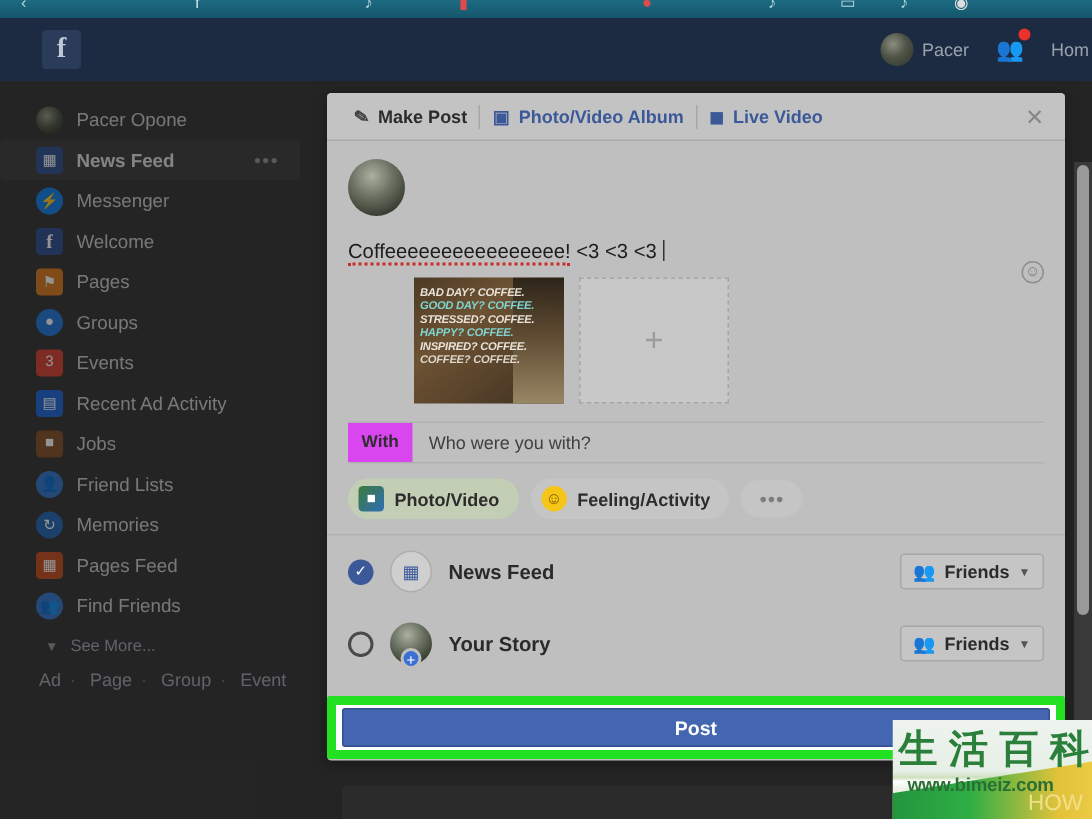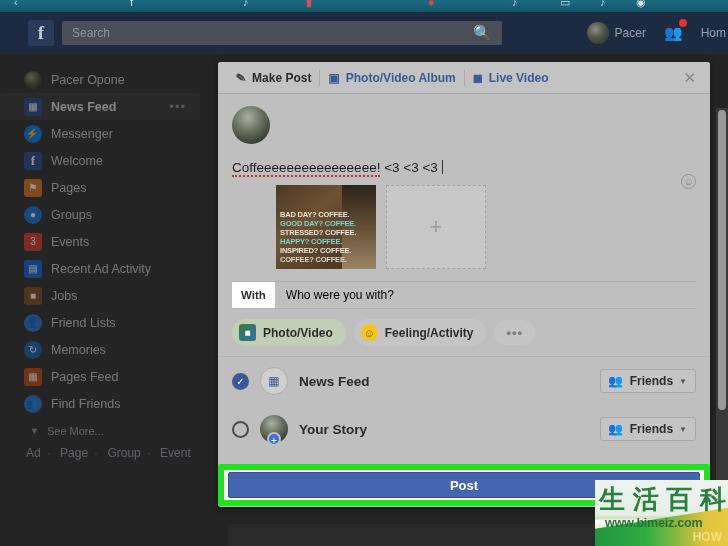--- a/index.html
+++ b/index.html
@@ -142,22 +142,23 @@
   }
 
   
   .attach-row { display: flex; gap: 10px; padding: 10px 14px 0 58px; }
   .thumb {
     width: 100px; height: 84px; flex: none; position: relative; overflow: hidden;
     background: linear-gradient(140deg, #4c3a25 0%, #6d5233 35%, #3d2f20 100%);
   }
   .thumb-lines {
     position: absolute; inset: 0; padding: 5px 4px;
-    display: flex; flex-direction: column; justify-content: flex-end;
+    display: flex; flex-direction: column; justify-content: flex-start;
     font-family: "Liberation Sans", sans-serif;
+    font-style: italic;
   }
   .tl { font-size: 7.5px; font-weight: bold; letter-spacing: -0.2px; white-space: nowrap; }
   .tl.c1 { color: #e8e2d8; }
   .tl.c2 { color: #7fd4cf; }
   .tl.c3 { color: #e8e2d8; }
   .tl.c4 { color: #7fd4cf; }
   .tl.c5 { color: #e8e2d8; }
   .tl.c6 { color: #dcd6cb; }
   .thumb-photo {
     position: absolute; right: 0; top: 0; width: 34px; height: 100%;
@@ -171,24 +172,24 @@
     color: #9c9c9c; font-size: 22px; font-weight: 300;
   }
 
   
   .with-row {
     margin: 12px 14px 0 14px; height: 28px;
     border-top: 1px solid #b2b2b2; border-bottom: 1px solid #b2b2b2;
     display: flex; align-items: center;
   }
   .with-tag {
-    background: #ffffff; color: #2e2e2e; font-size: 11.5px; font-weight: bold;
+    background: #d946ef; color: #2e2e2e; font-size: 11.5px; font-weight: bold;
     padding: 5px 9px; height: 100%; display: flex; align-items: center;
   }
-  .with-input { color: #000000; font-size: 12px; margin-left: 11px; }
+  .with-input { color: #404040; font-size: 12px; margin-left: 11px; }
 
   
   .chip-row { display: flex; align-items: center; gap: 8px; padding: 10px 14px 0 14px; }
   .chip {
     display: flex; align-items: center; gap: 7px;
     border-radius: 14px; padding: 5px 13px 5px 7px;
     background: #c5c5c5; font-size: 12px; color: #2c2c2c; font-weight: bold;
   }
   .chip.green { background: #c2cfb5; }
   .chip.dots { padding: 5px 12px; color: #7d7d7d; letter-spacing: 1px; font-size: 13px; }
@@ -280,21 +281,21 @@
     color: #2a7f3a; font-weight: bold;
     -webkit-text-stroke: 0;
   }
   .wm-url {
     position: absolute; left: 10px; top: 36px;
     font-size: 12.5px; color: #2a6f33; font-weight: bold;
     letter-spacing: -0.2px;
   }
   .wm-sub {
     position: absolute; right: 6px; bottom: 2px;
-    font-size: 12px; color: #f0e08a; font-weight: bold;
+    font-size: 15px; color: #f0e08a; font-weight: normal;
   }
 </style>
 </head>
 <body>
 
 <div id="root">
 
   <div class="browser-strip">
     <span class="bs-ico" style="left:14px">‹</span>
     <span class="bs-ico" style="left:130px;color:#cfe3ea">f</span>
@@ -302,24 +303,20 @@
     <span class="bs-ico" style="left:306px;color:#e04a4a">▮</span>
     <span class="bs-ico" style="left:428px;color:#e04a4a">●</span>
     <span class="bs-ico" style="left:512px">♪</span>
     <span class="bs-ico" style="left:560px">▭</span>
     <span class="bs-ico" style="left:600px">♪</span>
     <span class="bs-ico" style="left:636px;color:#ddd">◉</span>
   </div>
 
   <div class="fb-bar">
     <div class="fb-logo">f</div>
-    <div class="fb-search">
-      <span class="fb-search-text">Search</span>
-      <span class="fb-search-icon">🔍</span>
-    </div>
     <div class="fb-right">
       <div class="fb-avatar"></div>
       <span class="fb-name">Pacer</span>
       <span class="fb-icon-btn">👥
         <span class="fb-badge"></span>
       </span>
       <span class="fb-home">Hom</span>
     </div>
   </div>
 

